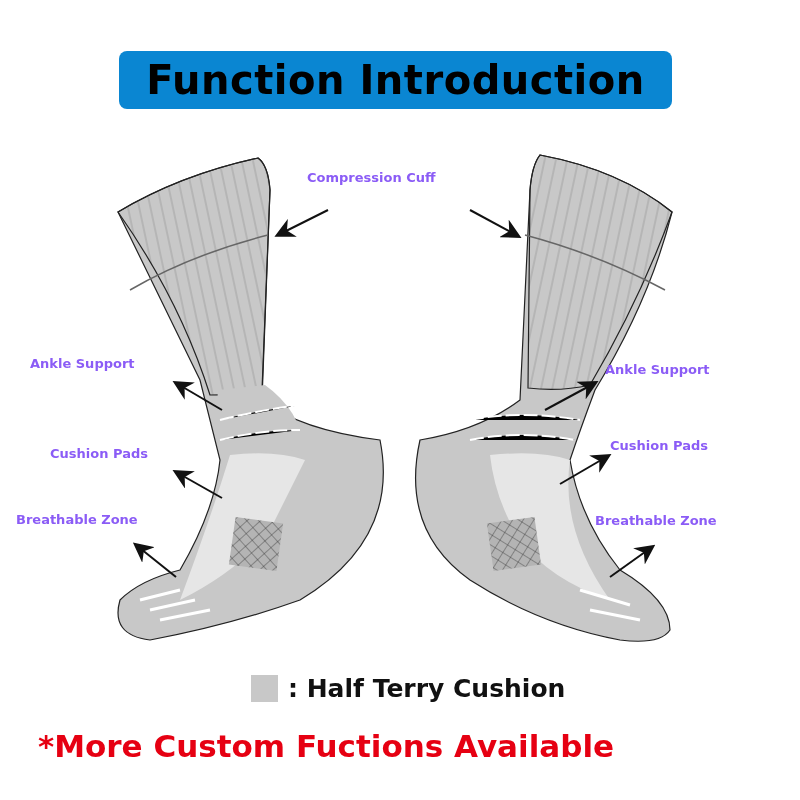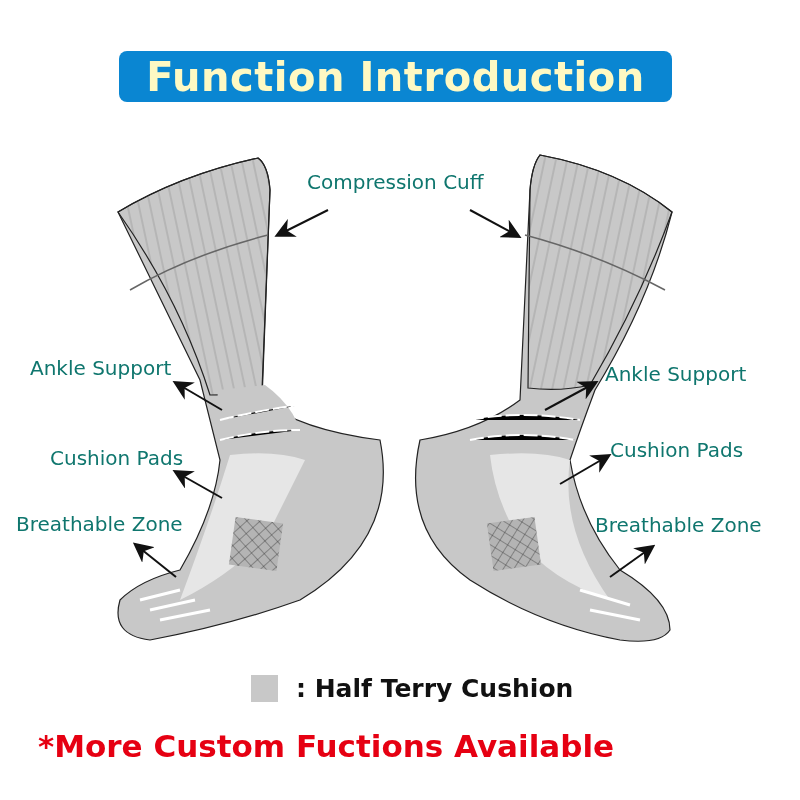--- a/index.html
+++ b/index.html
@@ -1,20 +1,20 @@
 <!DOCTYPE html>
 <html><head>
 <meta charset="utf-8">
 <style>
   html, body { margin:0; padding:0; background:#ffffff; }
   body { width:800px; height:800px; position:relative; overflow:hidden; font-family:"DejaVu Sans", sans-serif; }
-  .banner { position:absolute; left:119px; top:51px; width:553px; height:51px; border-radius:8px;
-    display:flex; align-items:center; justify-content:center; color:#fef9c3; font-weight:bold; font-size:40px; letter-spacing:0.5px; }
-  .label { position:absolute; font-weight:normal; font-size:20px; color:#0f766e; white-space:nowrap; }
-  .legend { position:absolute; left:251px; top:674px; display:flex; align-items:center; gap:18px; }
+  .banner { position:absolute; left:119px; top:51px; width:553px; height:58px; border-radius:8px;
+    display:flex; align-items:center; justify-content:center; color:#000000; font-weight:bold; font-size:40px; letter-spacing:0.5px; }
+  .label { position:absolute; font-weight:bold; font-size:13px; color:#8b5cf6; white-space:nowrap; }
+  .legend { position:absolute; left:251px; top:674px; display:flex; align-items:center; gap:10px; }
   .legend-swatch { width:27px; height:27px; }
   .legend-text { font-weight:bold; font-size:25px; color:#111; }
   .footer { position:absolute; left:0; width:652px; top:728px; text-align:center; font-weight:bold; font-size:31px; }
   svg.art { position:absolute; left:0; top:0; }
 </style>
 </head>
 <body>
 
 <div class="banner" style="background:#0a86d2;">
   <span>Function Introduction</span>

